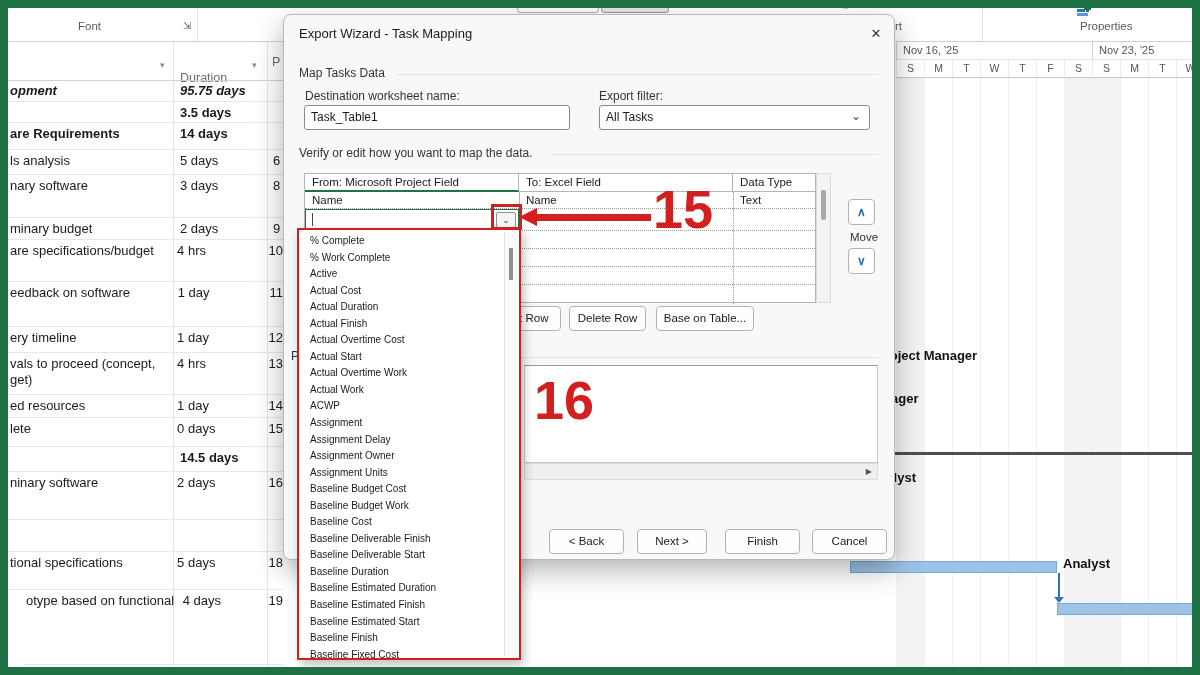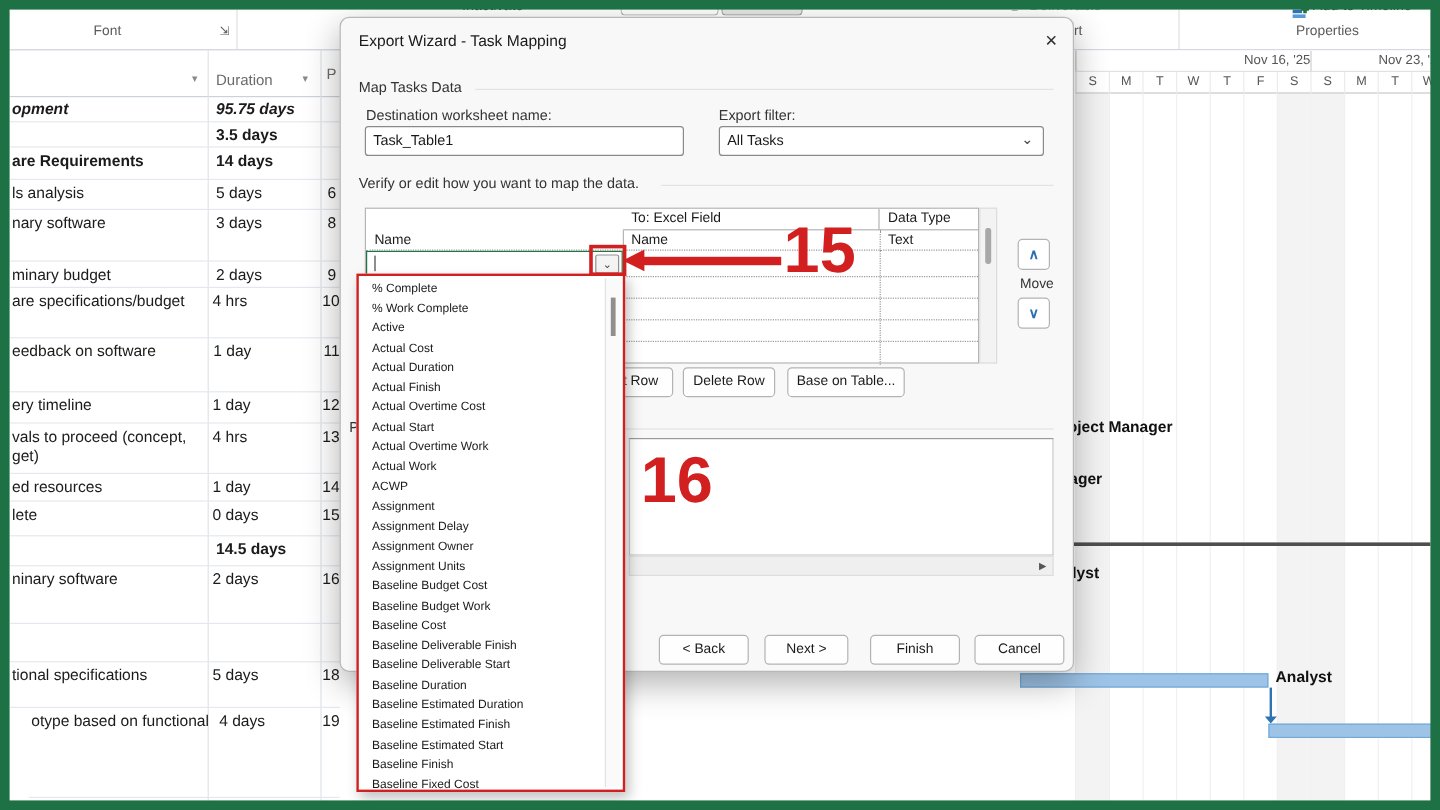--- a/index.html
+++ b/index.html
@@ -25,21 +25,21 @@
   .trow.bold{font-weight:bold;}
   .trow .c1{width:165px;padding:3px 0 0 2px;overflow:hidden;}
   .trow .c2{width:94px;padding:3px 0 0 7px;}
   .trow .c3{flex:1;padding:3px 0 0 6px;}
   .hdr-txt{position:absolute;font-size:12.5px;color:#6b6b6b;z-index:1;}
   .sort-arrow{position:absolute;font-size:9px;color:#8a8a8a;z-index:1;}
 
   
   #gantt-pane{position:absolute;left:880px;top:42px;width:320px;height:625px;overflow:hidden;z-index:1;background:#fff;}
   .week-cell{position:absolute;top:0;height:18px;border-left:1px solid #cfcfcf;border-bottom:1px solid #e2e2e2;
-             font-size:11px;color:#555;padding:2px 0 0 6px;text-align:right;}
+             font-size:11px;color:#555;padding:2px 0 0 6px;}
   .day-cell{position:absolute;top:18px;height:18px;border-left:1px solid #ebebeb;border-bottom:1px solid #c9c9c9;
             font-size:10.5px;color:#555;text-align:center;padding-top:2px;}
   .wkend{position:absolute;top:36px;height:589px;background:#f3f3f4;}
   .daygrid{position:absolute;top:36px;height:589px;width:1px;background:#f0f0f1;}
   .g-label{position:absolute;font-size:13px;font-weight:bold;color:#111;z-index:2;white-space:nowrap;}
   .gbar{position:absolute;height:12px;background:#9dc3e6;border:1px solid #74a9d8;z-index:2;}
 
   
   #dialog{position:absolute;left:283px;top:14px;width:612px;height:546px;background:#f8f8f8;
           border:1px solid #b8b8b8;border-radius:8px;box-shadow:0 10px 28px rgba(0,0,0,.30);z-index:10;}
@@ -109,21 +109,21 @@
         <path d="M9 0h3v2h2v3h-2v2H9V5H7V2h2z" fill="#217346"></path>
       </svg>
   </div>
   <div class="cuttext" style="left:1094px;top:-3px;">Add to Timeline</div>
   <div class="ribbon-label" style="left:895px;top:20px;">rt</div>
   <div class="vdiv" style="left:982px;top:8px;height:33px;"></div>
   <div class="ribbon-label" style="left:1080px;top:20px;">Properties</div>
   <div class="hline" style="left:8px;top:41px;width:1184px;"></div>
 
   <div class="sort-arrow" style="left:160px;top:60px;">▾</div>
-  <div class="hdr-txt" style="left:180px;top:60px;">Duration</div>
+  <div class="hdr-txt" style="left:180px;top:71px;">Duration</div>
   <div class="sort-arrow" style="left:252px;top:60px;">▾</div>
   <div class="hdr-txt" style="left:272px;top:55px;">P</div>
   <div class="hline" style="left:8px;top:80px;width:275px;"></div>
   <div class="tbl-vline" style="left:173px;top:42px;height:625px;"></div>
   <div class="tbl-vline" style="left:267px;top:42px;height:625px;"></div>
 
   <div id="task-rows">
       <div class="trow bold" style="height: 22px; font-style: italic;">
         <div class="c1">opment</div>
         <div class="c2">95.75 days</div>
@@ -263,20 +263,21 @@
     <div class="lbl" style="left:315px;top:74px;">Export filter:</div>
     <div class="textbox selbox" style="left:315px;top:90px;width:271px;">
       <span>All Tasks</span>
       <span class="chev">⌄</span>
     </div>
 
     <div class="lbl" style="left:15px;top:131px;">Verify or edit how you want to map the data.</div>
     <div class="gline" style="left:267px;top:139px;width:327px;"></div>
 
     <div id="mapgrid">
+      <div class="mg-cell" style="left:0;top:0;width:214px;height:18px;border-right:1px solid #b5b5b5;border-bottom:2px solid #217346;">From: Microsoft Project Field</div>
       <div class="mg-cell" style="left:214px;top:0;width:214px;height:18px;border-right:1px solid #b5b5b5;border-bottom:1px solid #b5b5b5;">To:  Excel Field</div>
       <div class="mg-cell" style="left:428px;top:0;width:84px;height:18px;border-bottom:1px solid #b5b5b5;">Data Type</div>
 
       <div class="mg-cell" style="left:0;top:18px;width:214px;height:17px;border-bottom:1px dotted #999;">Name</div>
       <div class="mg-cell" style="left:214px;top:18px;width:214px;height:17px;border-bottom:1px dotted #999;">Name</div>
       <div class="mg-cell" style="left:428px;top:18px;width:84px;height:17px;border-bottom:1px dotted #999;">Text</div>
 
       <div class="editcell">
         <div class="abs" style="left:6px;top:3px;width:1px;height:13px;background:#444;"></div>
         <div class="combo">⌄</div>

